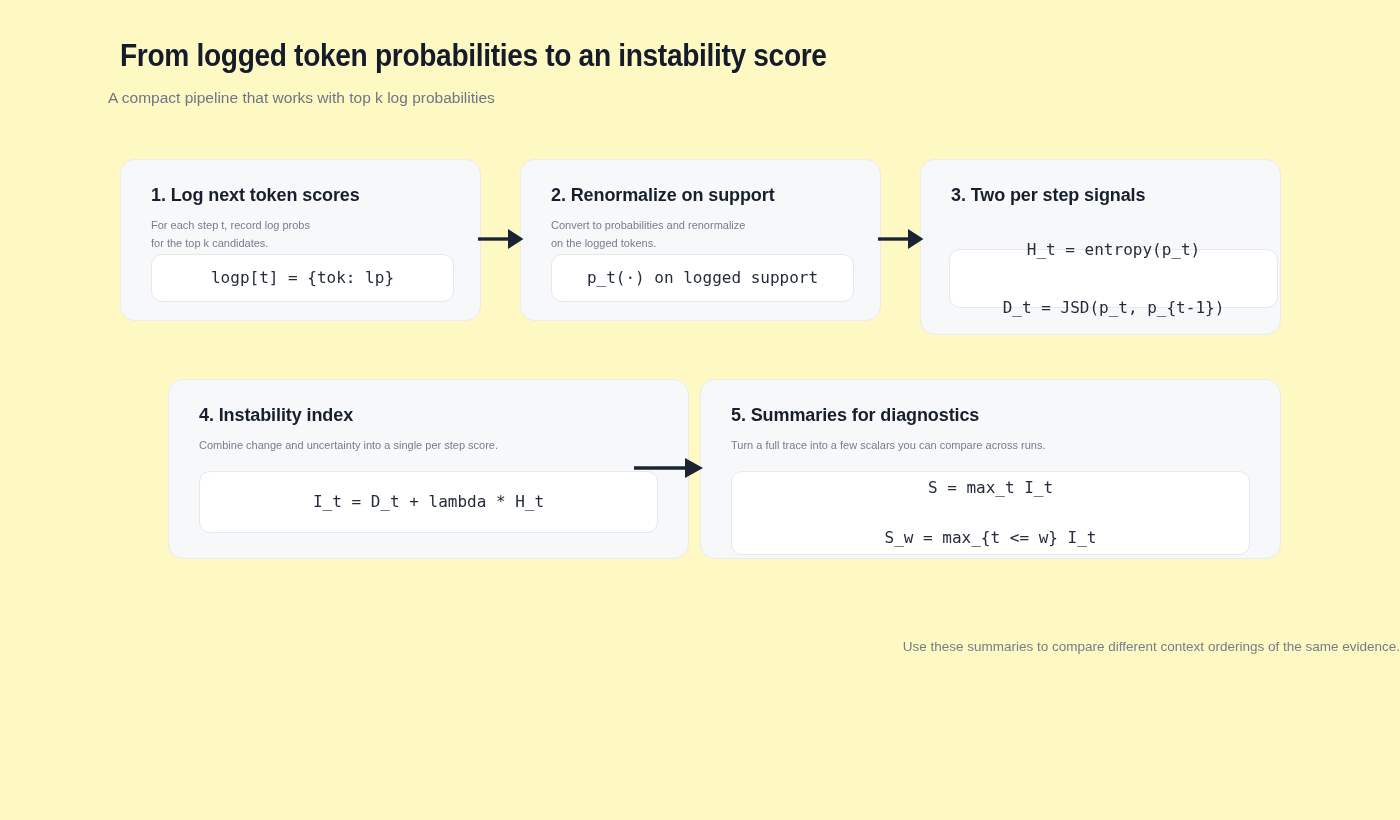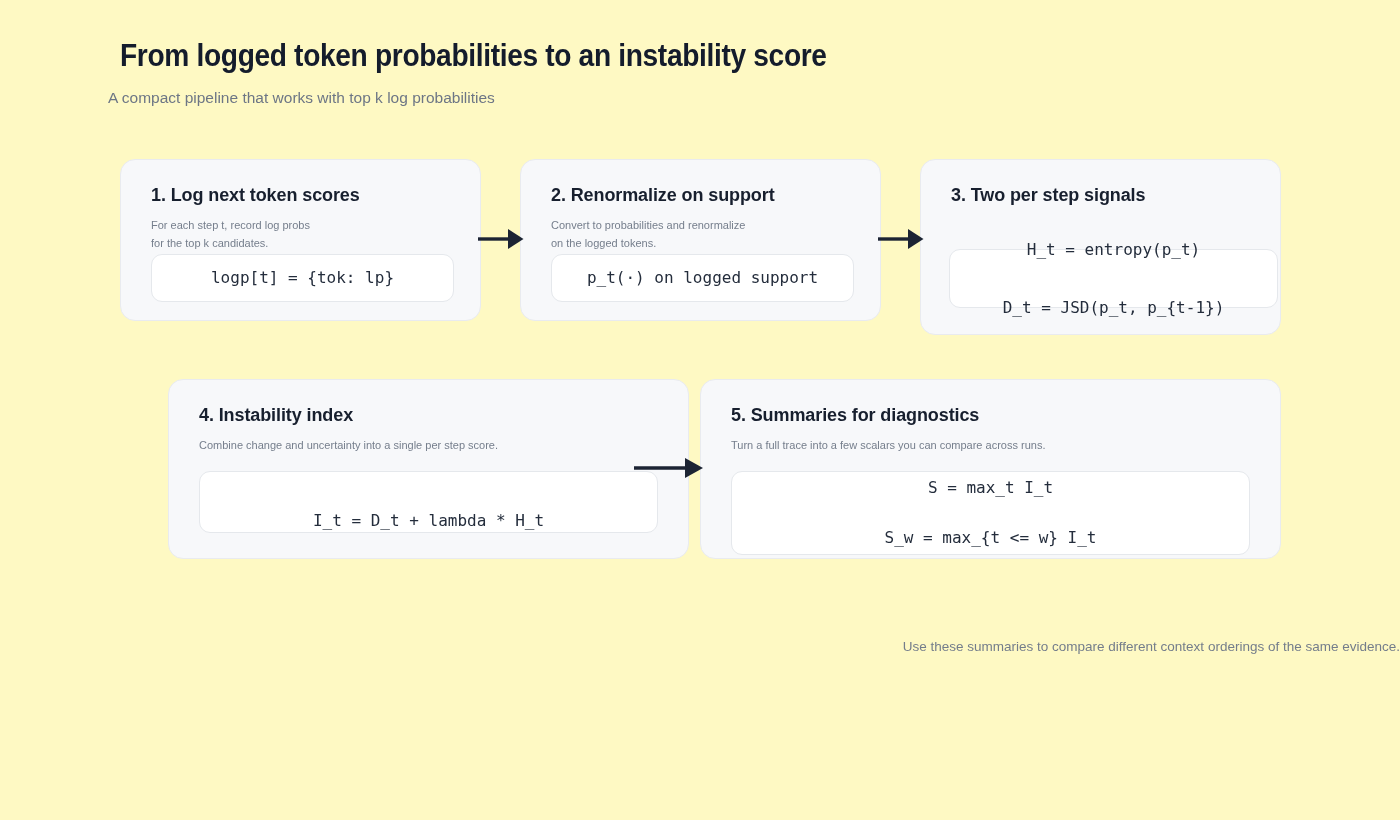--- a/index.html
+++ b/index.html
@@ -51,21 +51,21 @@
     border-radius:11px;
     display:flex; flex-direction:column;
     align-items:center; justify-content:center;
     font-family:"DejaVu Sans Mono", monospace;
     font-size:16px; color:#242d3c;
     white-space:nowrap;
   }
   .codebox span { display:block; line-height:22px; }
   .c1 .codebox, .c2 .codebox { top:94px; left:30px; right:26px; height:48px; }
   .c3 .codebox { top:89px; left:28px; right:2px; height:59px;gap:36px; }
-  .c4 .codebox { top:91px; left:30px; right:30px; height:62px;justify-content:flex-end; }
+  .c4 .codebox { top:91px; left:30px; right:30px; height:62px; }
   .c5 .codebox { top:91px; left:30px; right:30px; height:84px;gap:24px; }
   .c5 .codebox span { line-height:26px; }
   .arrow { position:absolute; }
   .arrow-1 { left:478px; top:226px; }
   .arrow-2 { left:878px; top:226px; }
   .arrow-3 { left:634px; top:455px; }
   .footer-note {
     position:absolute; left:0; top:638px; width:100%;
     text-align:right;
     font-size:13.5px; line-height:17px; color:#747d8b;

